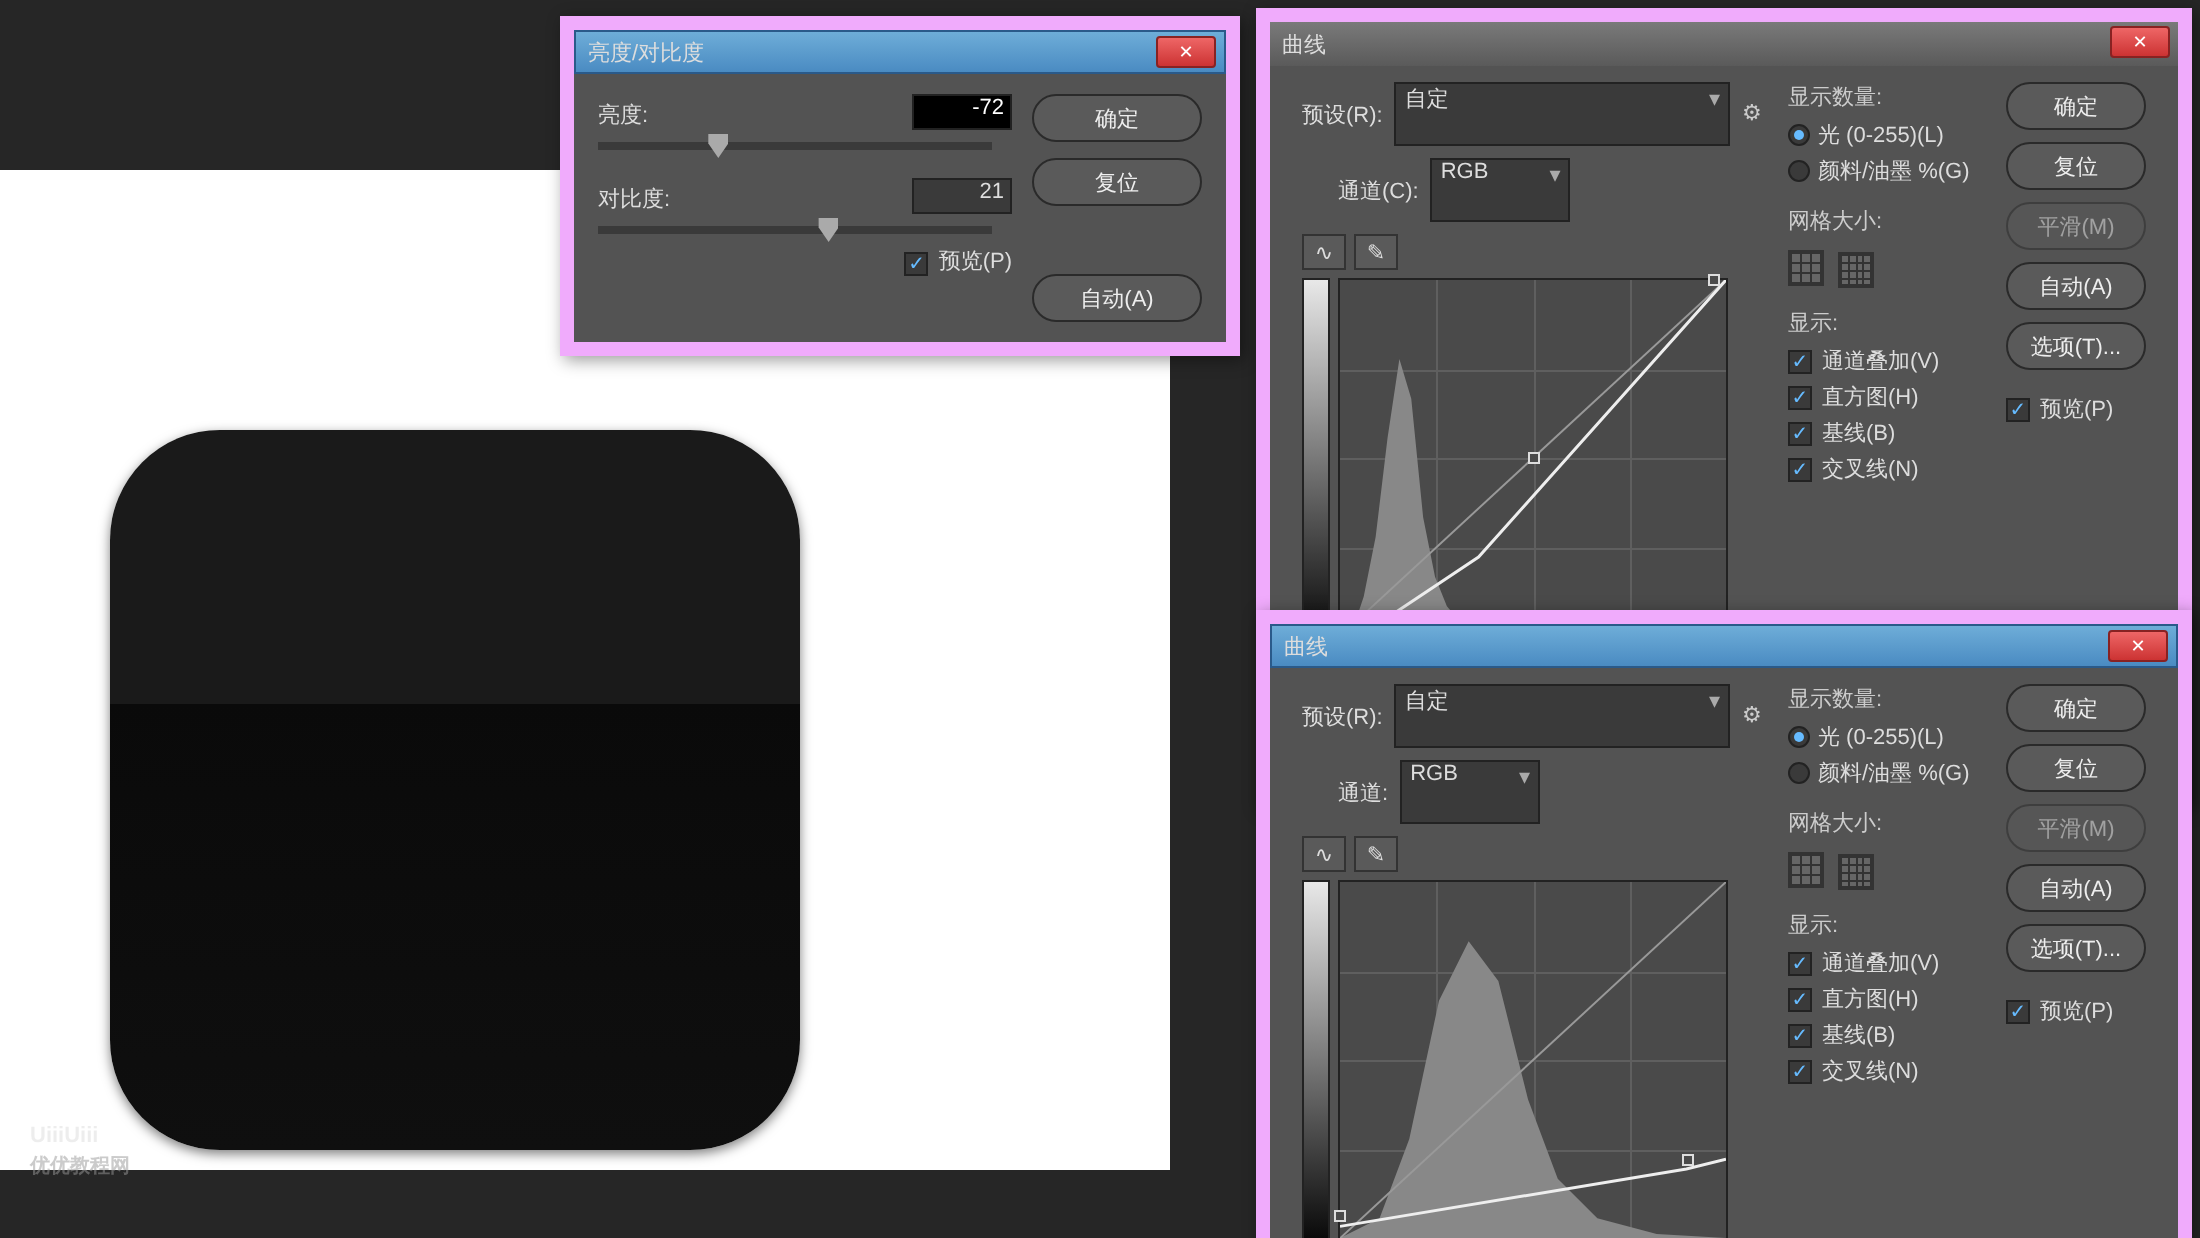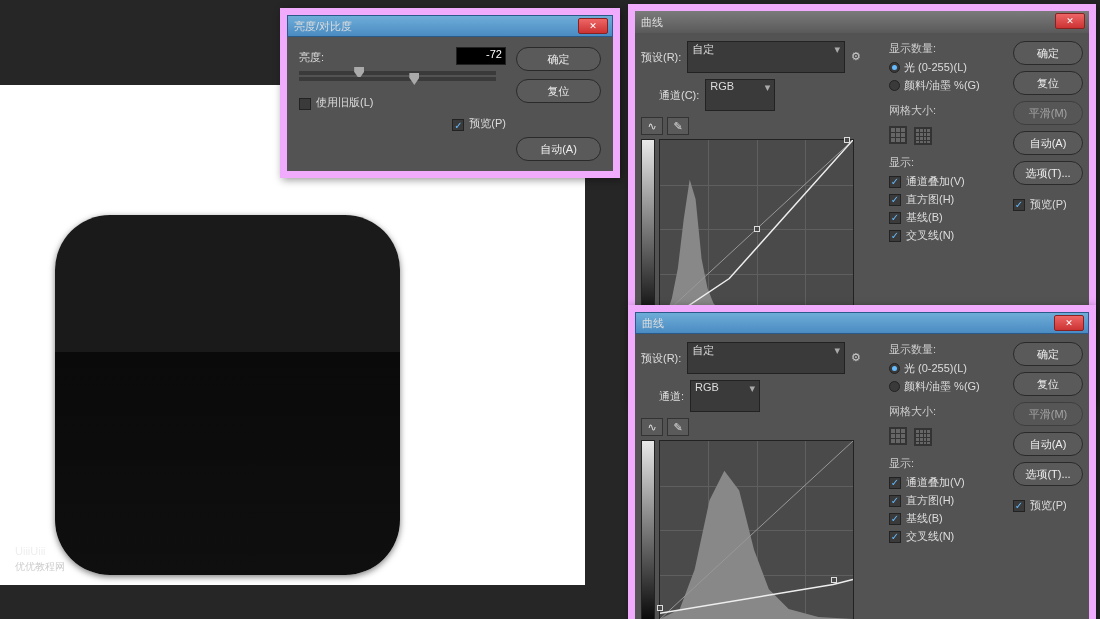--- a/index.html
+++ b/index.html
@@ -1,39 +1,39 @@
 <!DOCTYPE html>
 <html><head>
 <meta charset="utf-8">
 <style>
 *{box-sizing:border-box;margin:0;padding:0;font-family:"Microsoft YaHei",sans-serif;font-size:11px;color:#ddd}
 body{background:#262626;width:1100px;height:619px;position:relative;overflow:hidden}
 .canvas-bg{position:absolute;left:0;top:85px;width:585px;height:500px;background:#fff}
 .icon-shape{position:absolute;left:55px;top:130px;width:345px;height:360px;border-radius:55px;background:linear-gradient(#1a1a1a 0%,#1a1a1a 38%,#0a0a0a 38%,#0f0f0f 100%);box-shadow:0 2px 6px rgba(0,0,0,.5)}
-.watermark{position:absolute;left:15px;bottom:45px;color:#999;font-size:18px;font-weight:normal;opacity:.5}
+.watermark{position:absolute;left:15px;bottom:29px;color:#999;font-size:18px;font-weight:bold;opacity:.5}
 .watermark small{display:block;font-size:10px;color:#999}
 .dialog{position:absolute;background:#535353;border:7px solid #f0abfc;box-shadow:2px 2px 8px rgba(0,0,0,.4)}
 .titlebar{height:22px;display:flex;align-items:center;padding:0 6px;font-size:11px;position:relative}
 .tb-blue{background:linear-gradient(#6eadd8,#4a8bc2);border:1px solid #2a5a8a;color:#111}
 .tb-gray{background:linear-gradient(#7a7a7a,#5a5a5a);color:#eee}
 .close-btn{position:absolute;right:4px;top:2px;width:30px;height:16px;background:linear-gradient(#e66,#c33);border:1px solid #822;border-radius:2px;display:flex;align-items:center;justify-content:center;color:#fff;font-size:9px}
 .body{padding:10px 12px;display:flex;gap:10px}
 .bc-left{flex:1}
 .bc-right{width:85px;display:flex;flex-direction:column;gap:8px}
 .btn{height:24px;border:1px solid #2a2a2a;background:#5a5a5a;border-radius:12px;display:flex;align-items:center;justify-content:center;color:#eee;cursor:pointer}
 .btn.disabled{opacity:.5}
 .row{display:flex;align-items:flex-end;margin-bottom:6px}
 .row label{width:55px}
 .slider-track{height:4px;background:#3a3a3a;flex:1;position:relative;margin-right:10px;margin-top:2px}
 .slider-thumb{position:absolute;top:-4px;width:10px;height:12px;background:#aaa;clip-path:polygon(50% 100%,0 40%,0 0,100% 0,100% 40%)}
 .val-input{width:50px;height:18px;background:#3a3a3a;border:1px solid #222;text-align:right;padding:0 3px;color:#ddd}
 .val-sel{background:#000000;color:#fff}
 .chk{width:12px;height:12px;border:1px solid #222;background:#3a3a3a;display:inline-flex;align-items:center;justify-content:center;margin-right:5px}
 .chk.checked::after{content:"✓";color:#6bf;font-size:10px}
-.curves-body{display:flex;padding:8px 6px 10px;gap:24px}
+.curves-body{display:flex;padding:8px 16px 10px;gap:9px}
 .curves-left{flex:1}
 .curves-opts{width:100px}
 .curves-btns{width:70px;display:flex;flex-direction:column;gap:6px}
 .preset-row,.chan-row{display:flex;align-items:center;gap:6px;margin-bottom:6px}
 .select{height:32px;background:#3a3a3a;border:1px solid #222;padding:0 16px 0 4px;position:relative}
 .select::after{content:"▾";position:absolute;right:4px;top:1px;color:#aaa}
 .tool-icons{display:flex;gap:4px;margin-bottom:4px}
 .tool-i{width:22px;height:18px;border:1px solid #333;background:#5a5a5a;display:flex;align-items:center;justify-content:center}
 .graph-wrap{display:flex;gap:4px}
 .vbar{width:14px;height:180px;background:linear-gradient(#e8e8e8,#0a0a0a);border:1px solid #222}
@@ -76,27 +76,28 @@
   <div class="body">
     <div class="bc-left">
       <div class="row">
         <label>亮度:</label>
         <div style="flex:1"></div>
         <div class="val-input val-sel">-72</div>
       </div>
       <div class="slider-track">
           <div class="slider-thumb" style="left:28%"></div>
         </div>
+      <div class="row" style="margin-top:14px">
+        <label>对比度:</label>
+        <div style="flex:1"></div>
+        <div class="val-input">21</div>
+      </div>
       <div class="slider-track">
           <div class="slider-thumb" style="left:56%"></div>
         </div>
-      <div class="row" style="margin-top:14px">
-        <span class="chk"></span>
-        <span>使用旧版(L)</span>
-      </div>
       <div class="row" style="justify-content:flex-end;margin-top:6px">
         <span class="chk checked"></span>
         <span>预览(P)</span>
       </div>
     </div>
     <div class="bc-right">
       <div class="btn">确定</div>
       <div class="btn">复位</div>
       <div style="height:18px"></div>
       <div class="btn">自动(A)</div>

